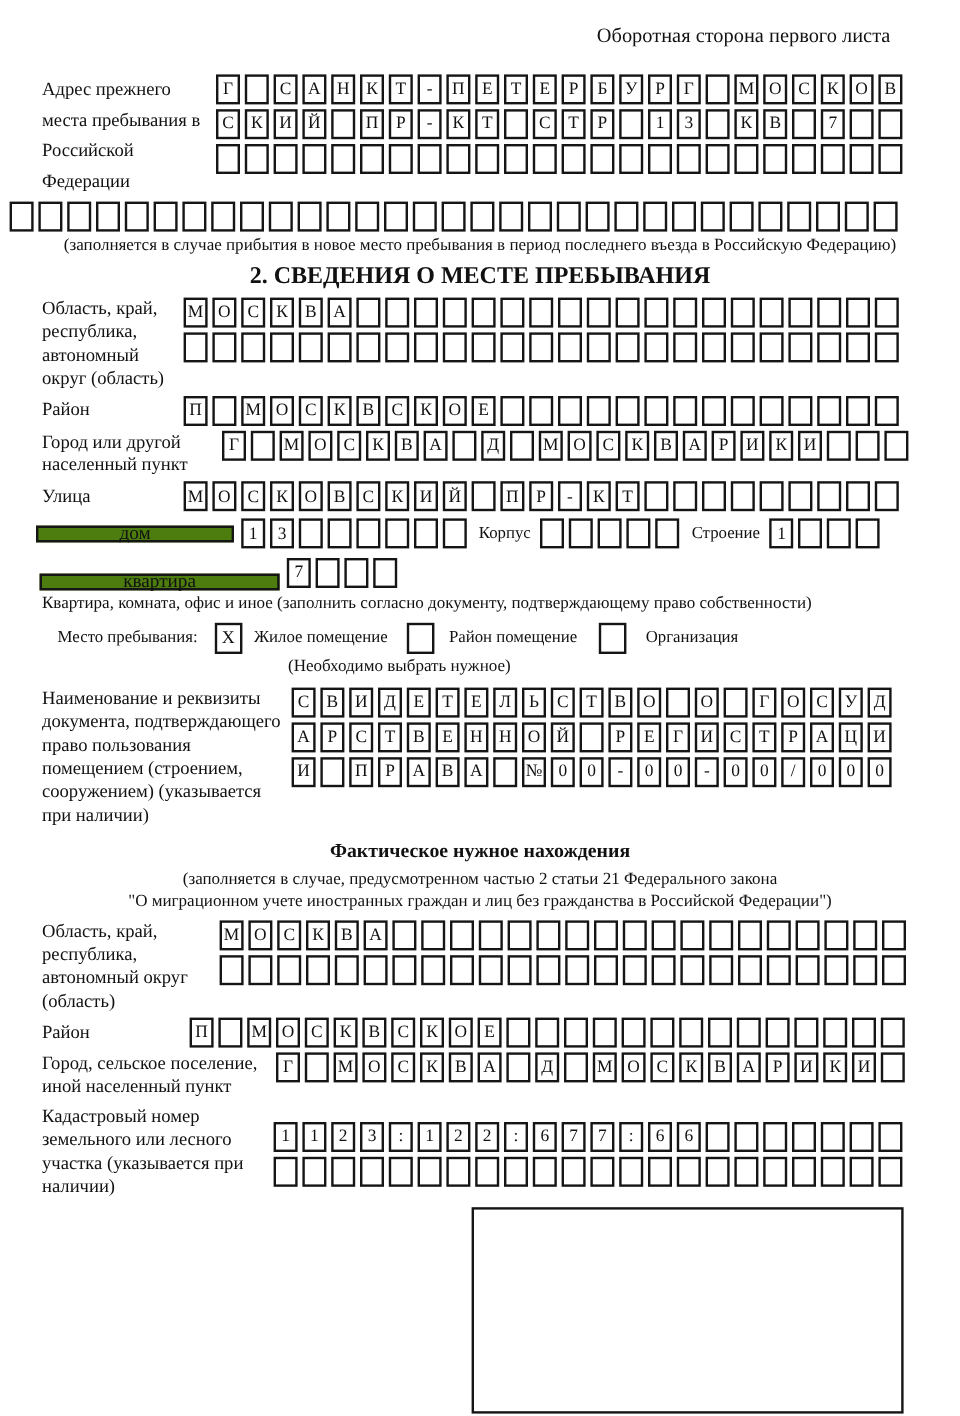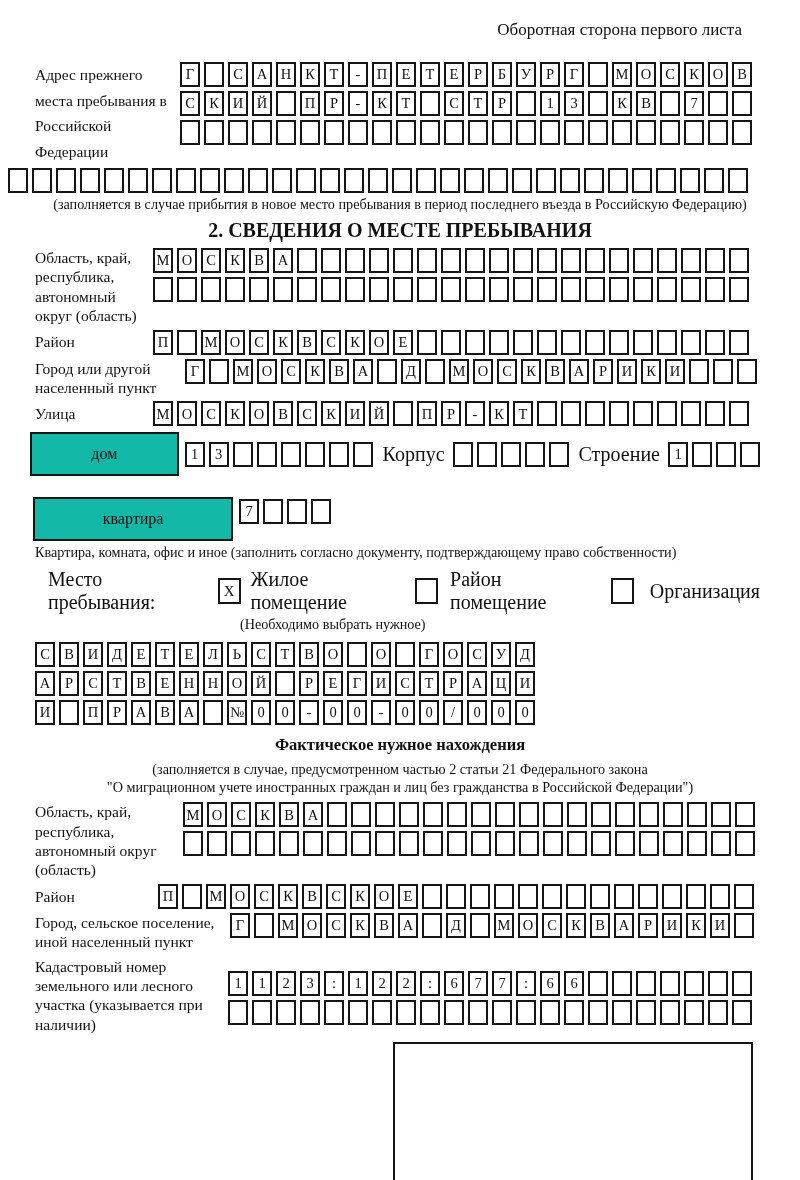--- a/index.html
+++ b/index.html
@@ -16,27 +16,27 @@
   .cell{
     flex:0 0 20px;width:20px;height:25px;border:2px solid #151515;box-sizing:border-box;
     display:flex;align-items:center;justify-content:center;
     font-size:14.5px;line-height:1;background:#fff;
   }
   .note{font-size:14.2px;line-height:1.25;}
   .center{text-align:center;}
   .sec-title{font-size:20px;font-weight:bold;text-align:center;}
   .fieldbox{
     border:2px solid #151515;box-sizing:border-box;display:flex;align-items:center;
-    justify-content:center;font-size:16px;height:44px;background:#14b8a6;
+    justify-content:center;font-size:16px;height:14px;background:#4d7c0f;
   }
   .chk{
     flex:0 0 23px;width:23px;height:26px;border:2px solid #151515;box-sizing:border-box;
     display:flex;align-items:center;justify-content:center;font-size:15px;background:#fff;
   }
-  .inline-lbl{font-size:20px;}
+  .inline-lbl{font-size:14px;}
   .stamp-box{border:2px solid #151515;box-sizing:border-box;background:#fff;}
 </style>
 </head>
 <body>
 
 <div class="page">
 
   <div class="hdr-note">Оборотная сторона первого листа</div>
 
   <div class="flexline" style="margin:22px 40px 0 35px;">
@@ -356,20 +356,21 @@
     <div class="chk" style="margin-left:14px;">X</div>
     <div class="inline-lbl" style="margin-left:10px;">Жилое помещение</div>
     <div class="chk" style="margin-left:16px;"></div>
     <div class="inline-lbl" style="margin-left:12px;">Район помещение</div>
     <div class="chk" style="margin-left:18px;"></div>
     <div class="inline-lbl" style="margin-left:16px;">Организация</div>
   </div>
   <div class="note" style="margin:2px 0 0 240px;">(Необходимо выбрать нужное)</div>
 
   <div class="flexline" style="margin:8px 40px 0 35px;">
+    <div class="lbl" style="width:208px;">Наименование и реквизиты документа, подтверждающего право пользования помещением (строением, сооружением) (указывается при наличии)</div>
     <div class="cellcol">
       <div class="cells">
           <span class="cell">С</span>
           <span class="cell">В</span>
           <span class="cell">И</span>
           <span class="cell">Д</span>
           <span class="cell">Е</span>
           <span class="cell">Т</span>
           <span class="cell">Е</span>
           <span class="cell">Л</span>

